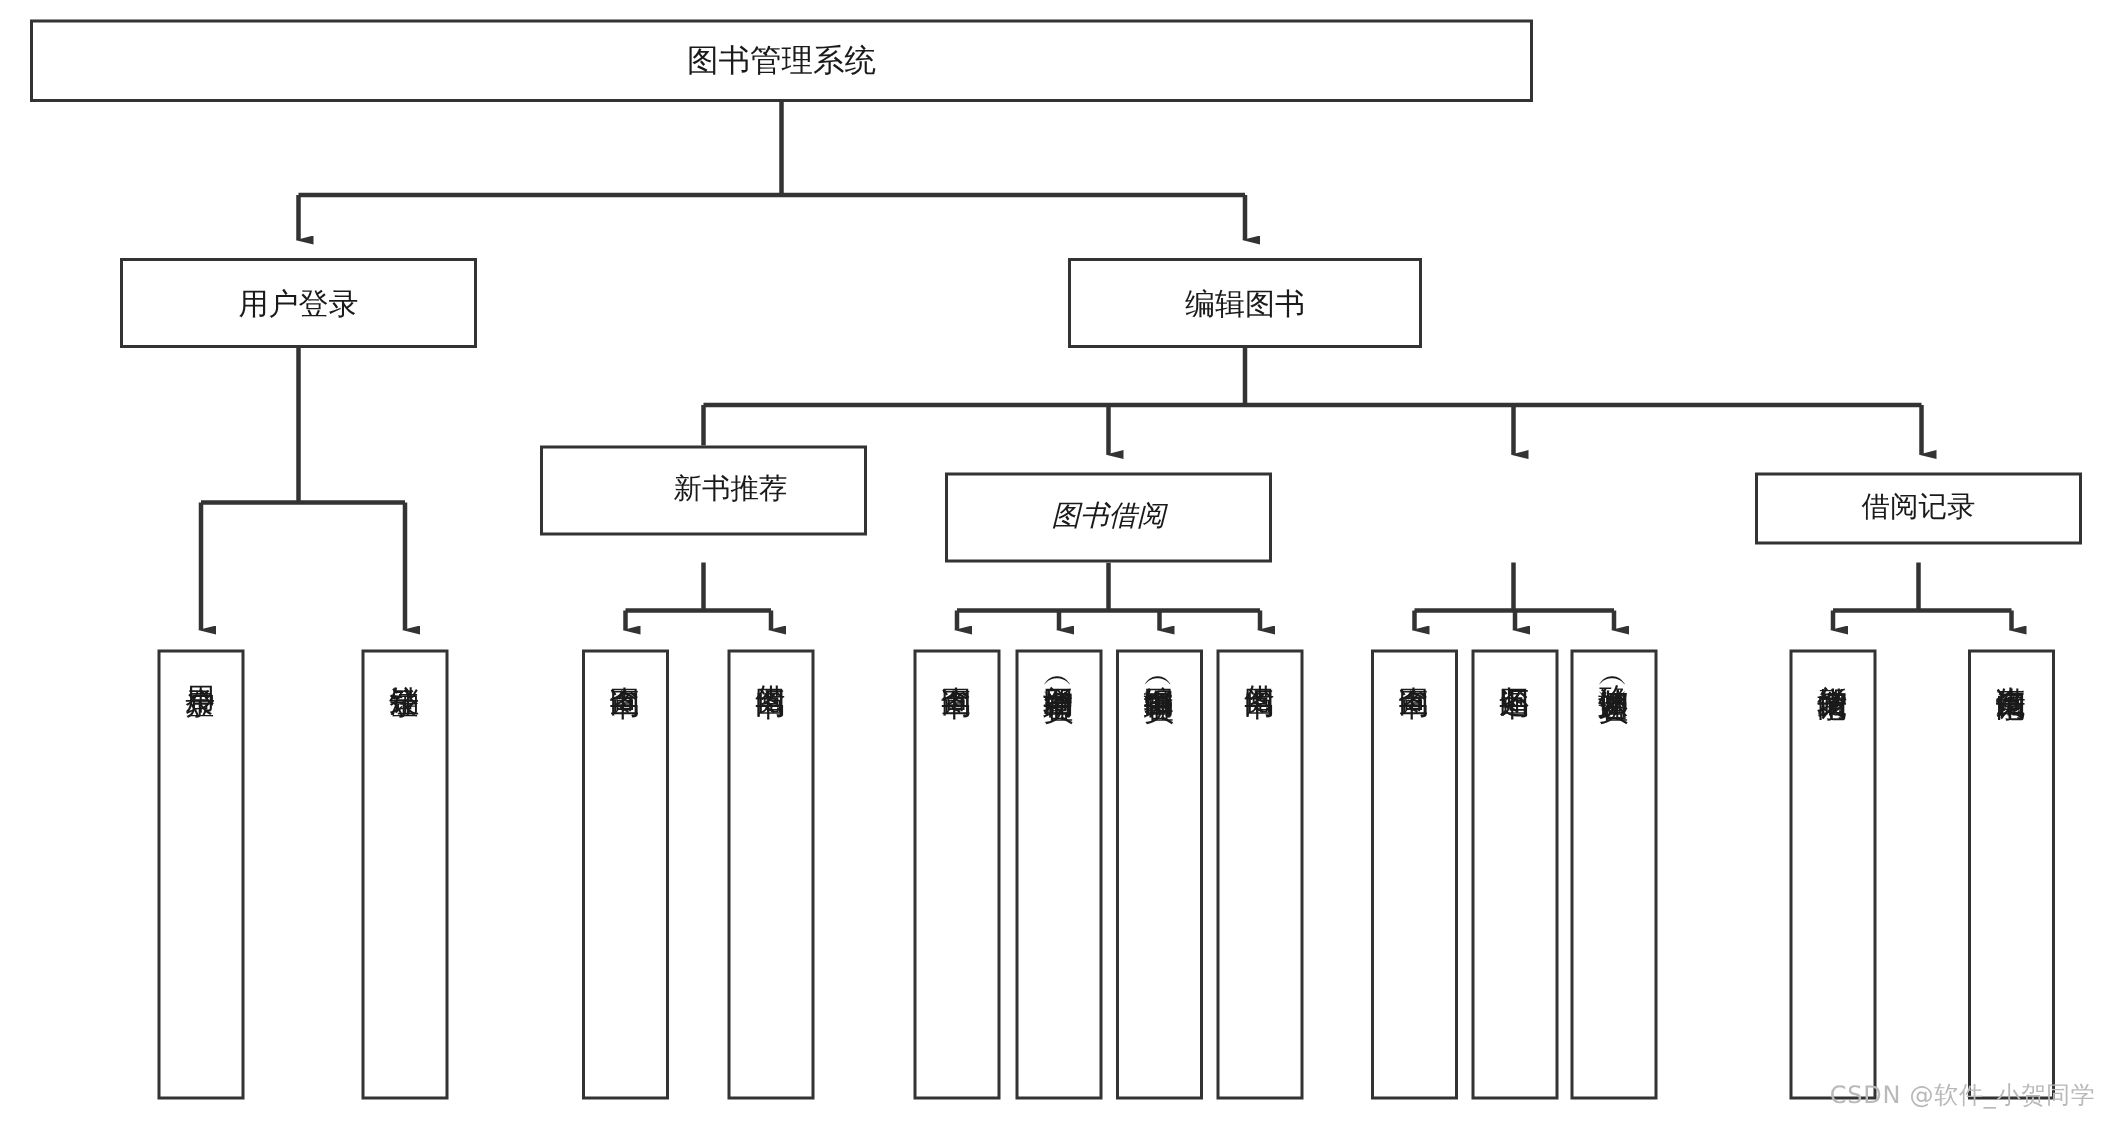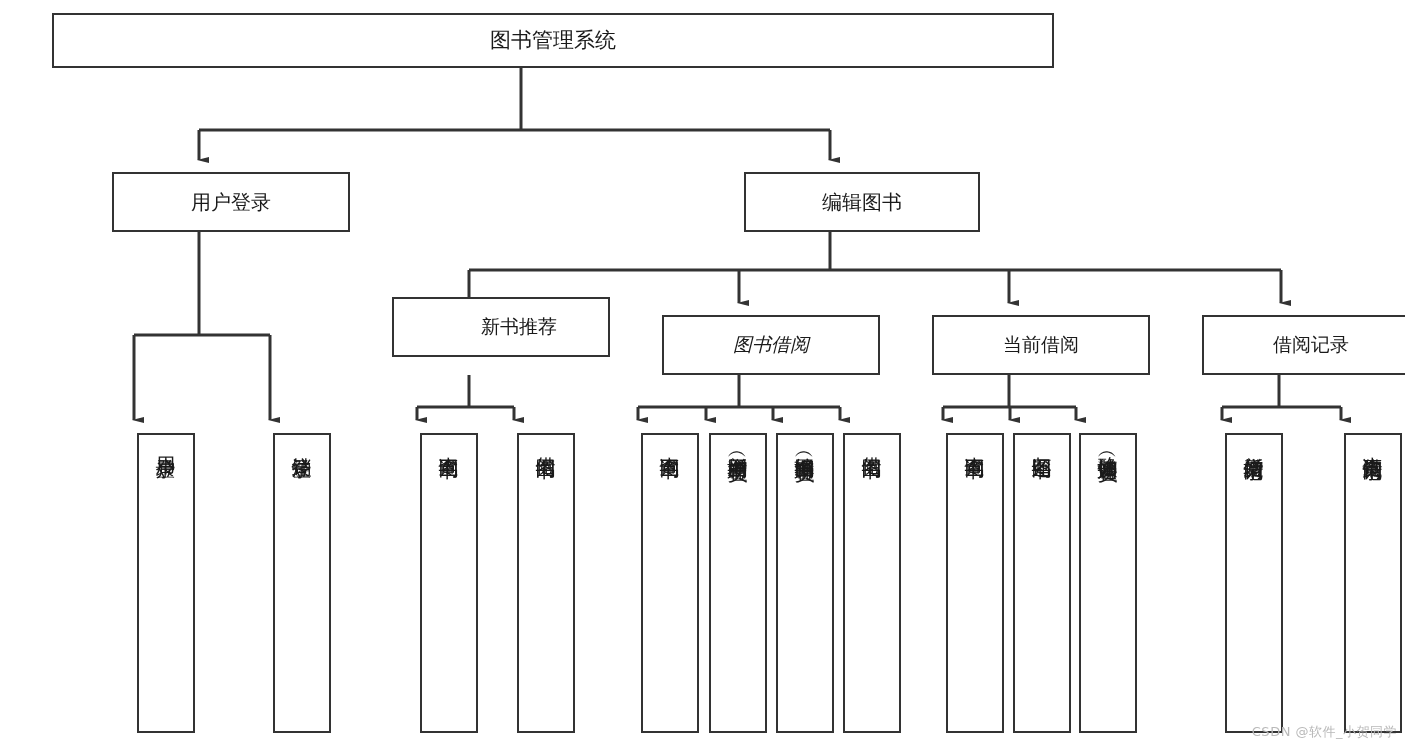--- a/index.html
+++ b/index.html
@@ -30,21 +30,20 @@
     position: absolute;
     box-sizing: border-box;
     background: #ffffff;
     border: 2.5px solid #333333;
     display: flex;
     align-items: center;
     justify-content: center;
     color: #1a1a1a;
     line-height: 1.12;
     text-align: right;
-    margin-left: 32px;
   }
   .node .label {
     display: block;
     color: #1a1a1a;
   }
   .node.root .label { font-size: 21px; }
   .node.lvl1 .label { font-size: 20px; }
   .node.lvl2 .label { font-size: 19px; }
   .node.leaf {
     align-items: flex-start;
@@ -55,21 +54,21 @@
     text-orientation: upright;
     font-size: 20px;
     letter-spacing: 1px;
     line-height: 1.0;
     white-space: nowrap;
   }
   #watermark {
     position: absolute;
     right: 8px;
     bottom: 6px;
-    font-size: 13px;
+    font-size: 16px;
     color: #b9b9b9;
     letter-spacing: 0.5px;
     white-space: nowrap;
     font-family: "DejaVu Sans", "Liberation Sans", sans-serif;
   }
 </style>
 </head>
 <body>
 
 <div id="canvas">
@@ -135,24 +134,21 @@
   <div class="node lvl1" style="left:712px; top:172px; width:236px; height:60px;">
     <span class="label">编辑图书</span>
   </div>
 
   <div class="node lvl2" style="left:360px; top:297px; width:218px; height:60px;padding-left:36px;">
     <span class="label">新书推荐</span>
   </div>
   <div class="node lvl2" style="left:630px; top:315px; width:218px; height:60px;font-style:italic;">
     <span class="label">图书借阅</span>
   </div>
-  <div class="node lvl2" style="left:900px; top:315px; width:218px; height:60px;">
-    <span class="label">当前借阅</span>
-  </div>
-  <div class="node lvl2" style="left:1170px; top:315px; width:218px; height:60px;">
+  <div class="node lvl2" style="left:1170px; top:315px; width:218px; height:48px;">
     <span class="label">借阅记录</span>
   </div>
 
   <div class="node leaf" style="left:105px; top:433px; width:58px; height:300px;">
     <span class="label">用户登录</span>
   </div>
   <div class="node leaf" style="left:241px; top:433px; width:58px; height:300px;">
     <span class="label">注销登录</span>
   </div>
 

